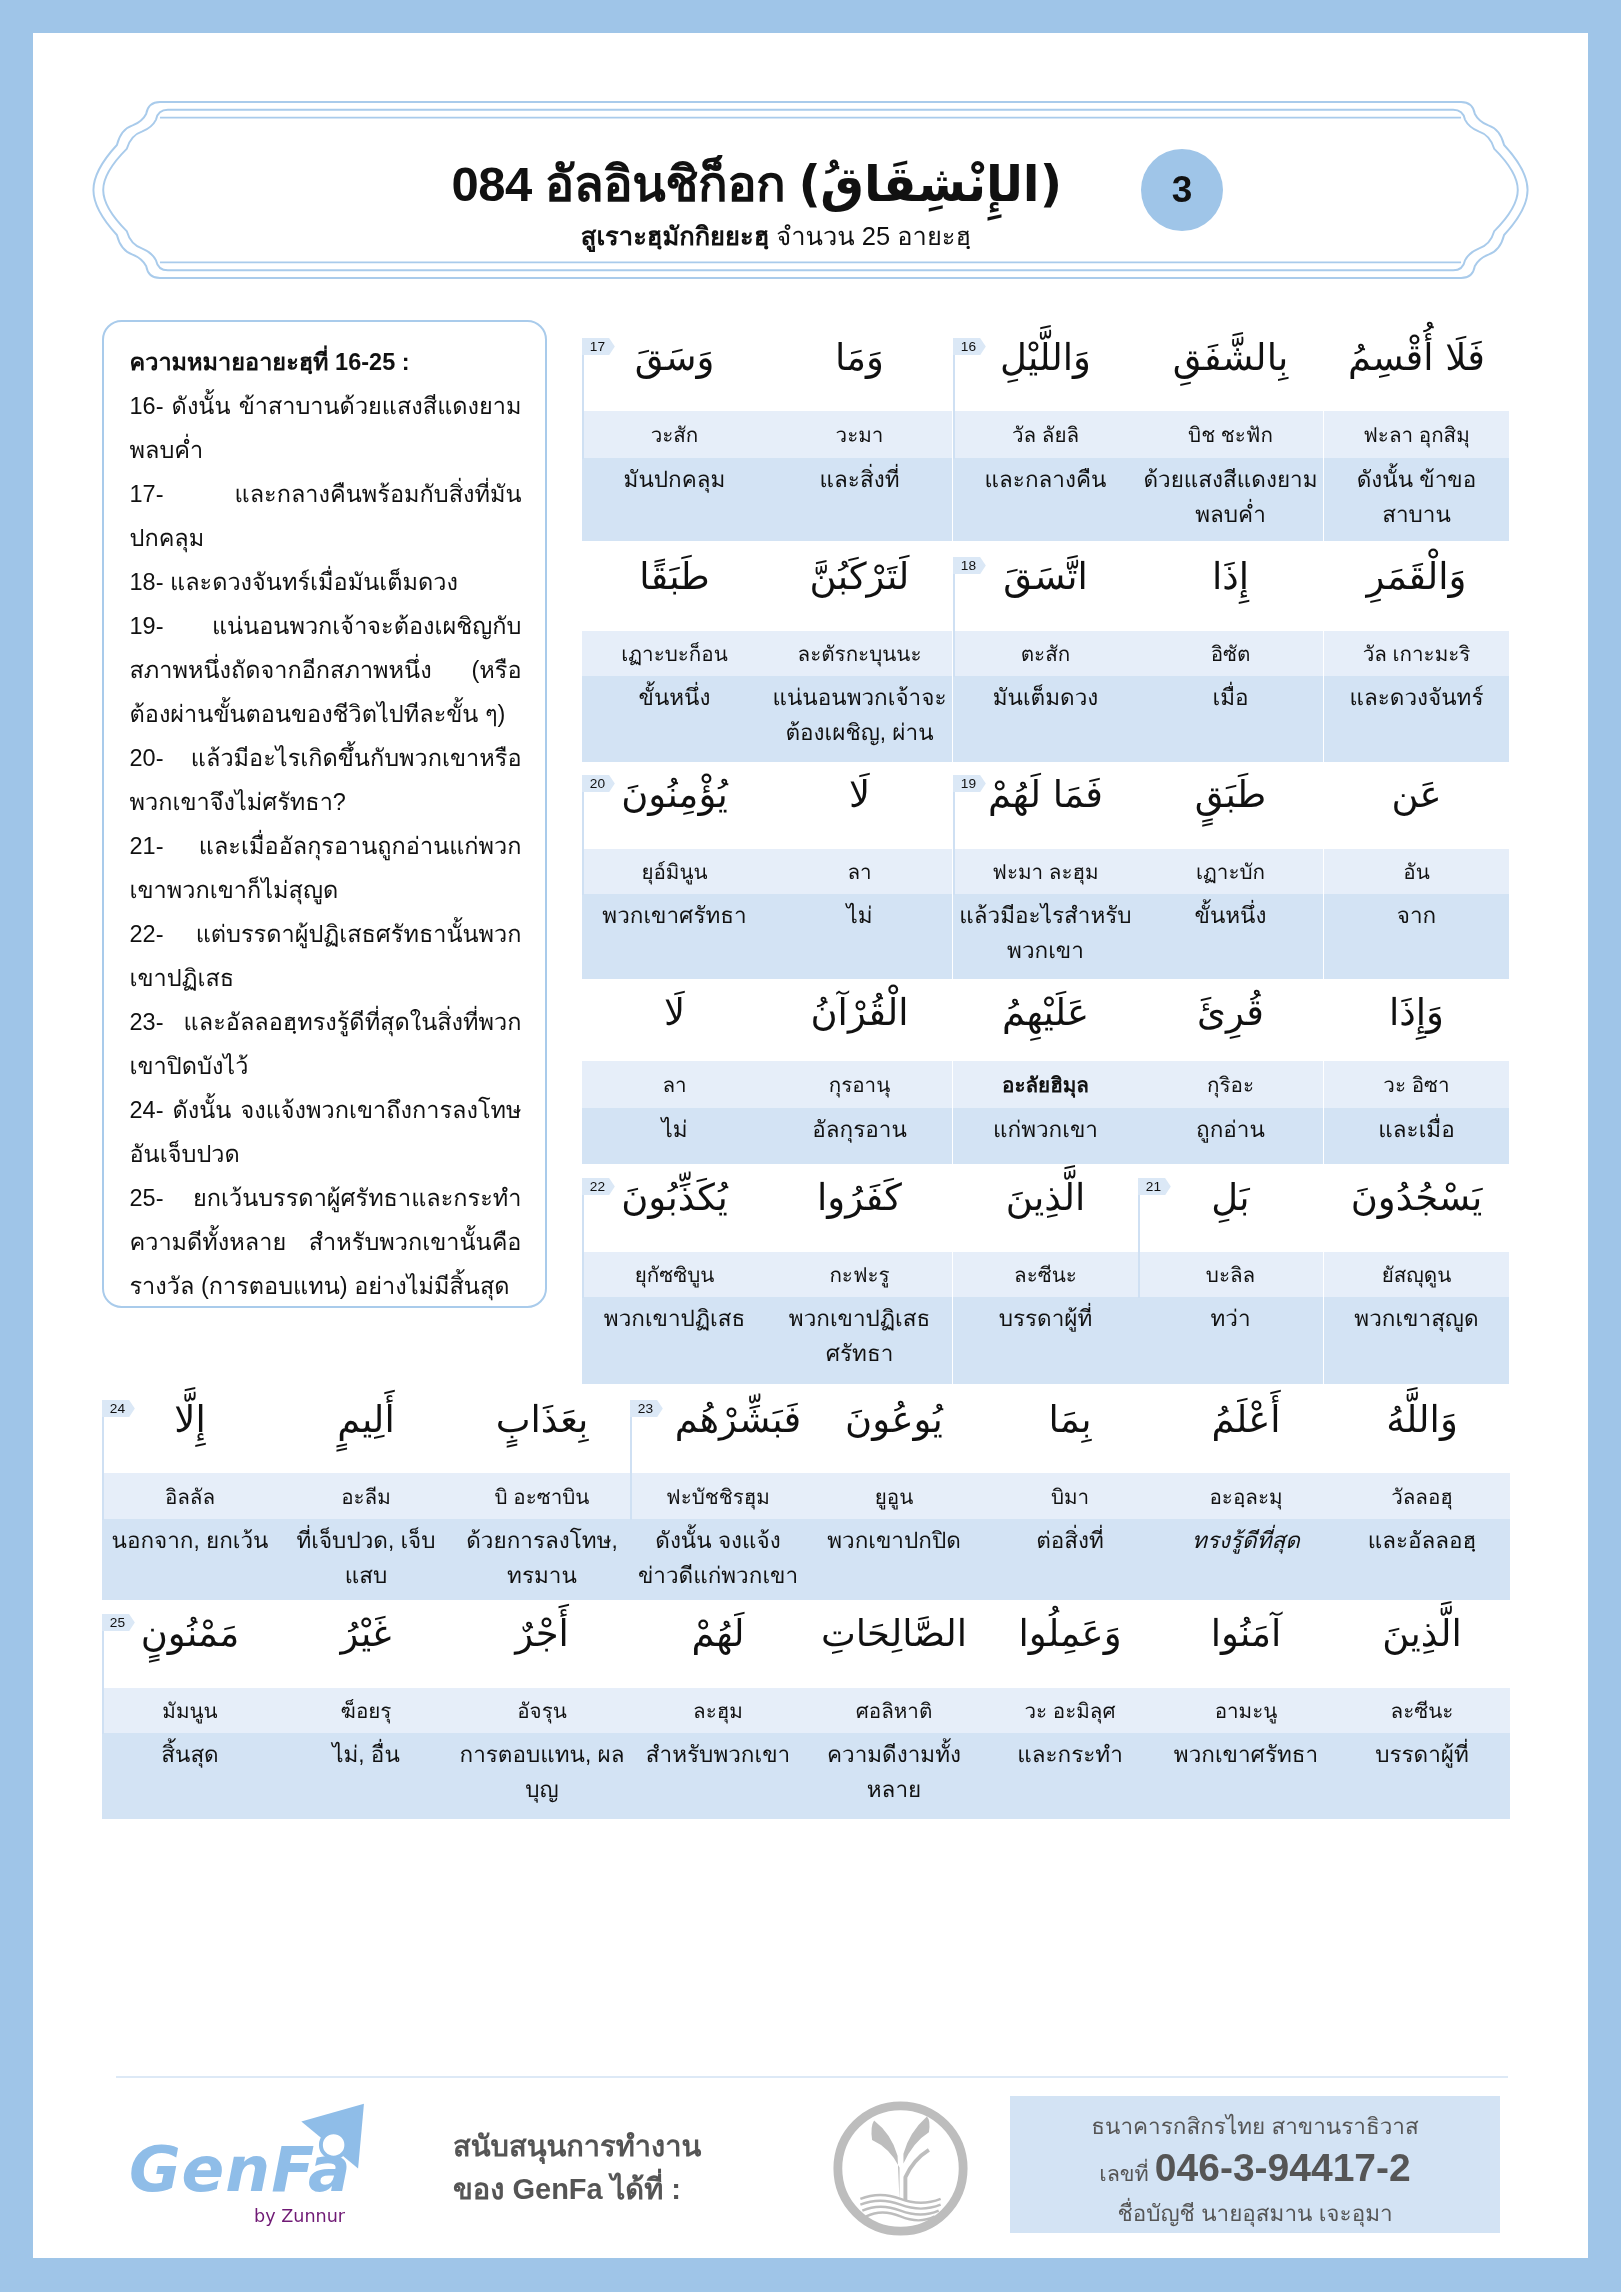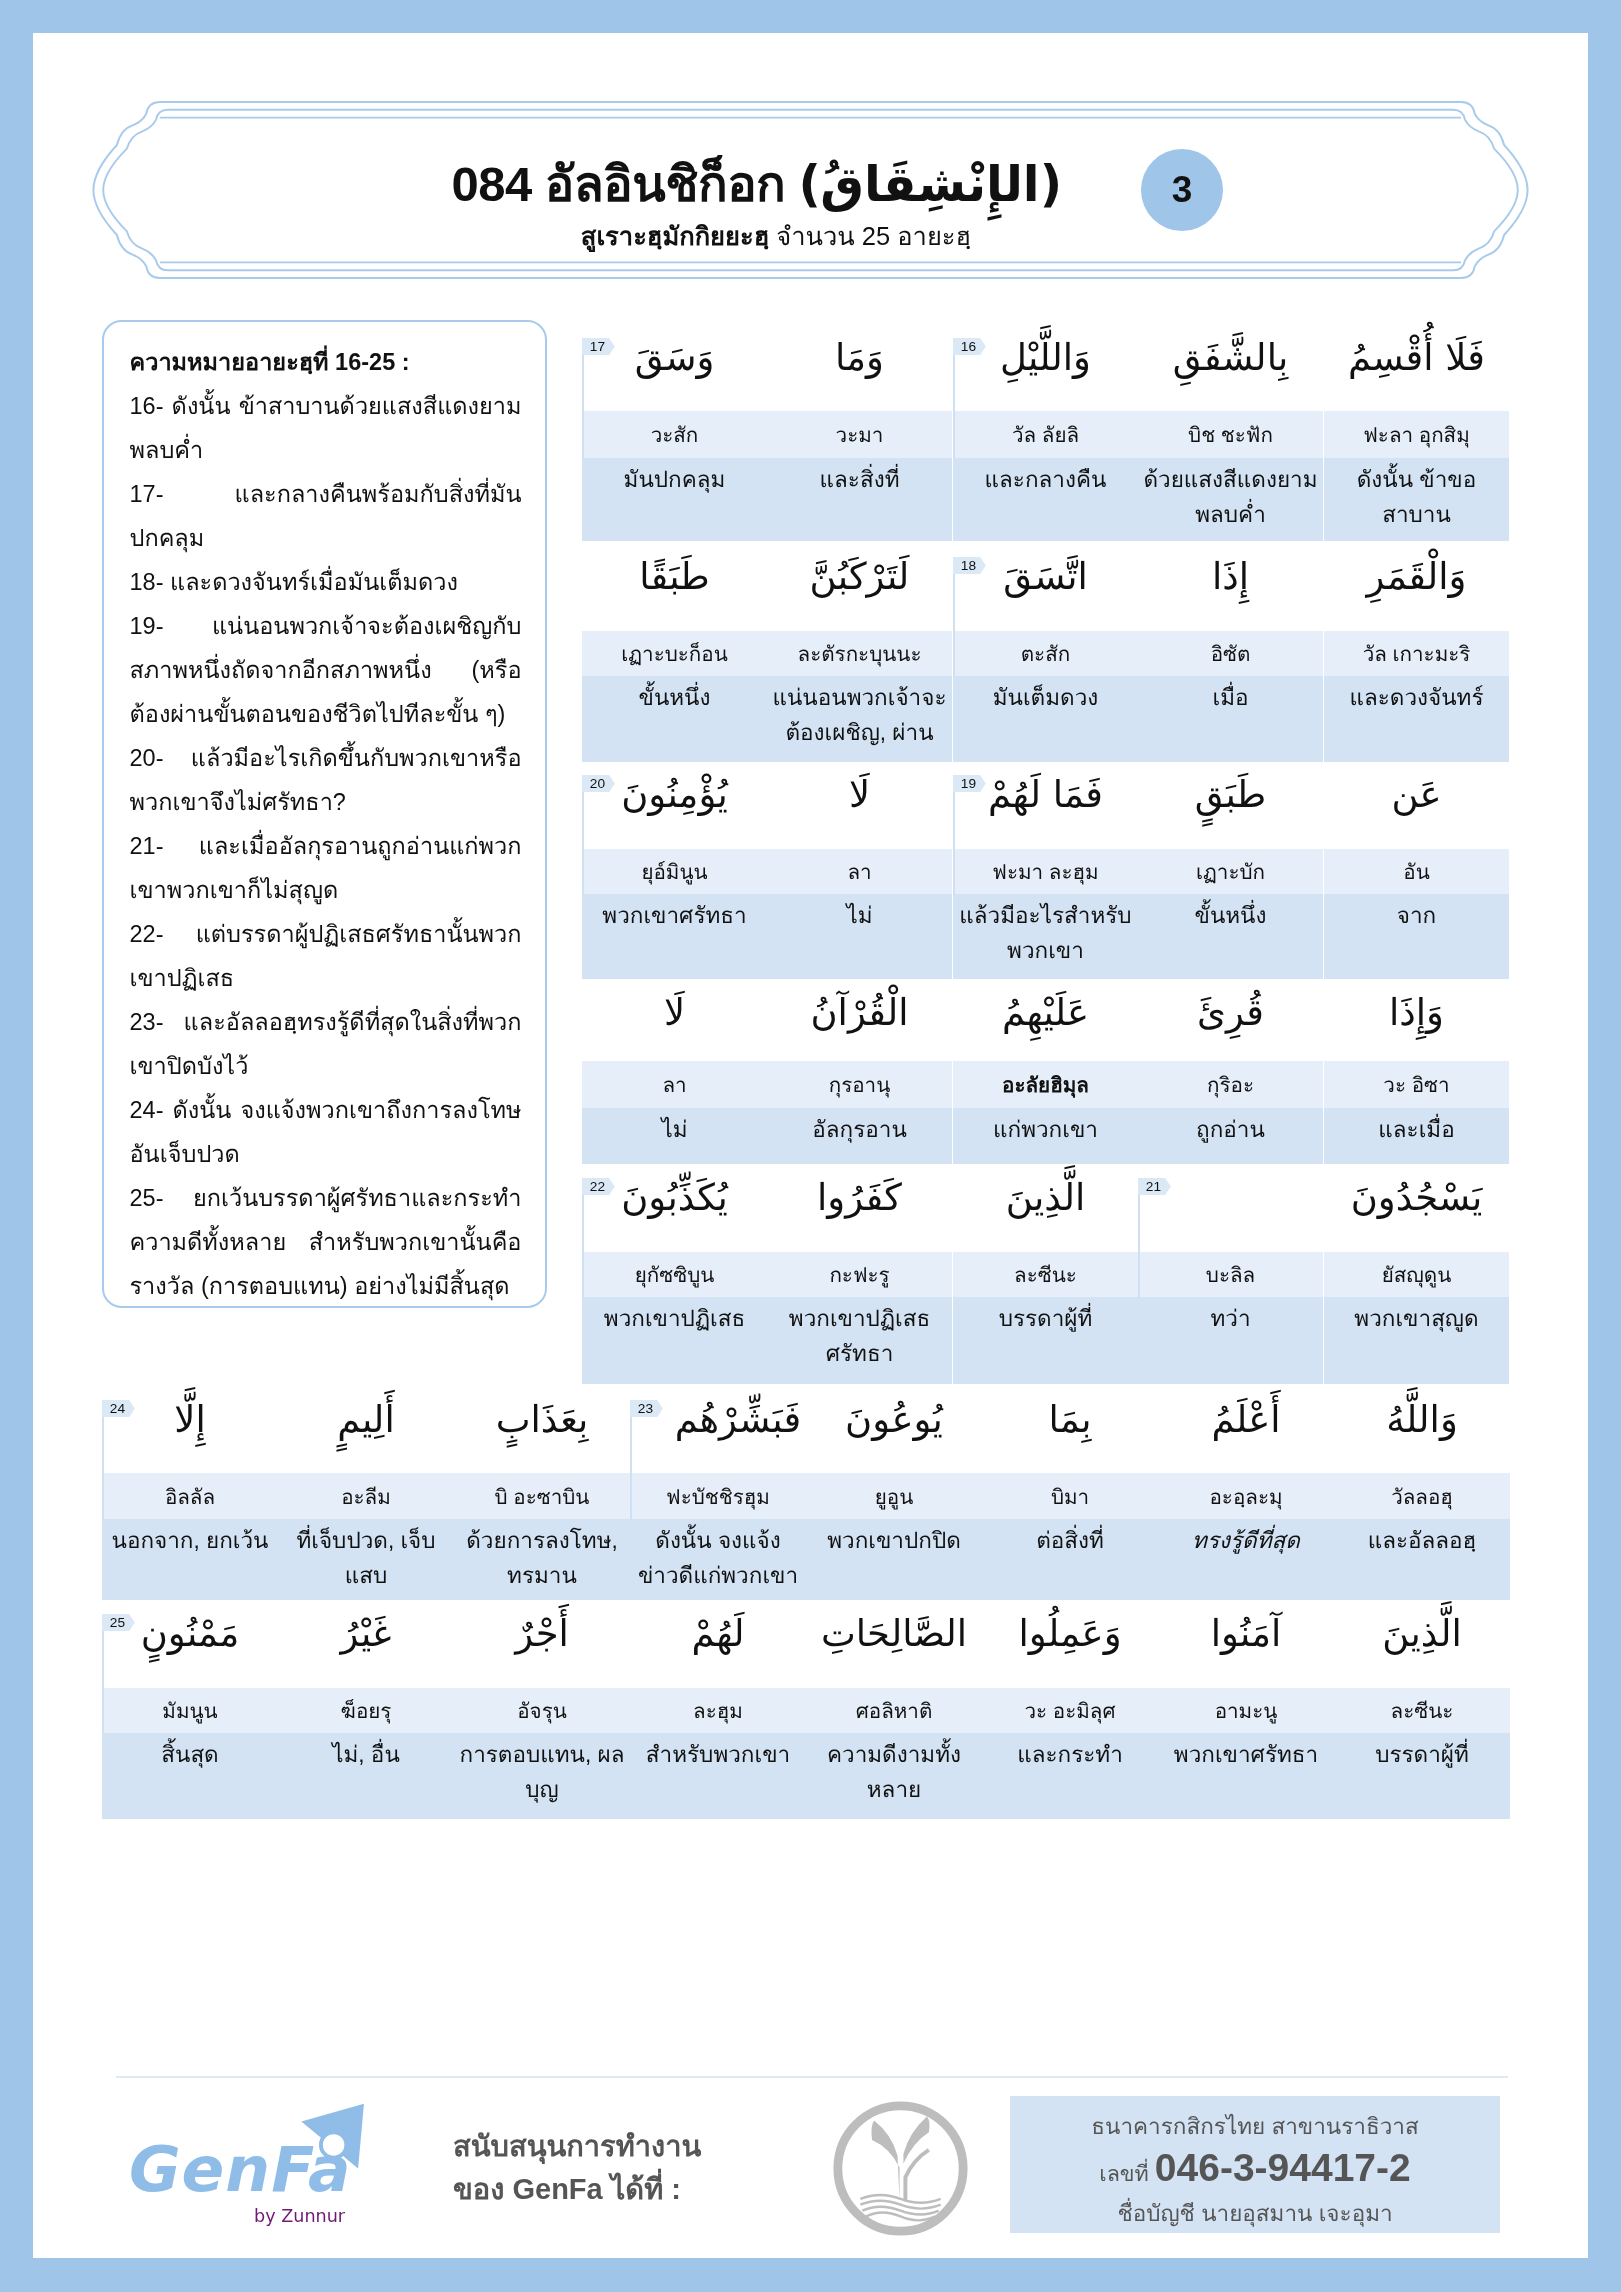--- a/index.html
+++ b/index.html
@@ -283,20 +283,21 @@
         <div class="mn-zone" style="top: 125px;">ไม่</div>
       </div>
     </div>
     <div class="row" style="left: 582px; top: 1168px; width: 927px; height: 216px;">
       <div class="cell" style="left: 742px; width: 185px;">
         <div class="ar-zone" style="height: 84px;">يَسْجُدُونَ</div>
         <div class="tr-zone" style="top: 84px; height: 45px;">ยัสญุดูน</div>
         <div class="mn-zone" style="top: 129px;">พวกเขาสุญูด</div>
       </div>
       <div class="cell" style="left: 556px; width: 185px;">
+        <div class="ar-zone" style="height: 84px;">بَلِ</div>
         <div class="tr-zone" style="top: 84px; height: 45px;">บะลิล</div>
         <div class="mn-zone" style="top: 129px;">ทว่า</div>
         <div class="verse-start" style="bottom: 86px;"></div>
         <div class="verse-tag">21</div>
       </div>
       <div class="cell" style="left: 371px; width: 185px;">
         <div class="ar-zone" style="height: 84px;">الَّذِينَ</div>
         <div class="tr-zone" style="top: 84px; height: 45px;">ละซีนะ</div>
         <div class="mn-zone" style="top: 129px;">บรรดาผู้ที่</div>
       </div>

